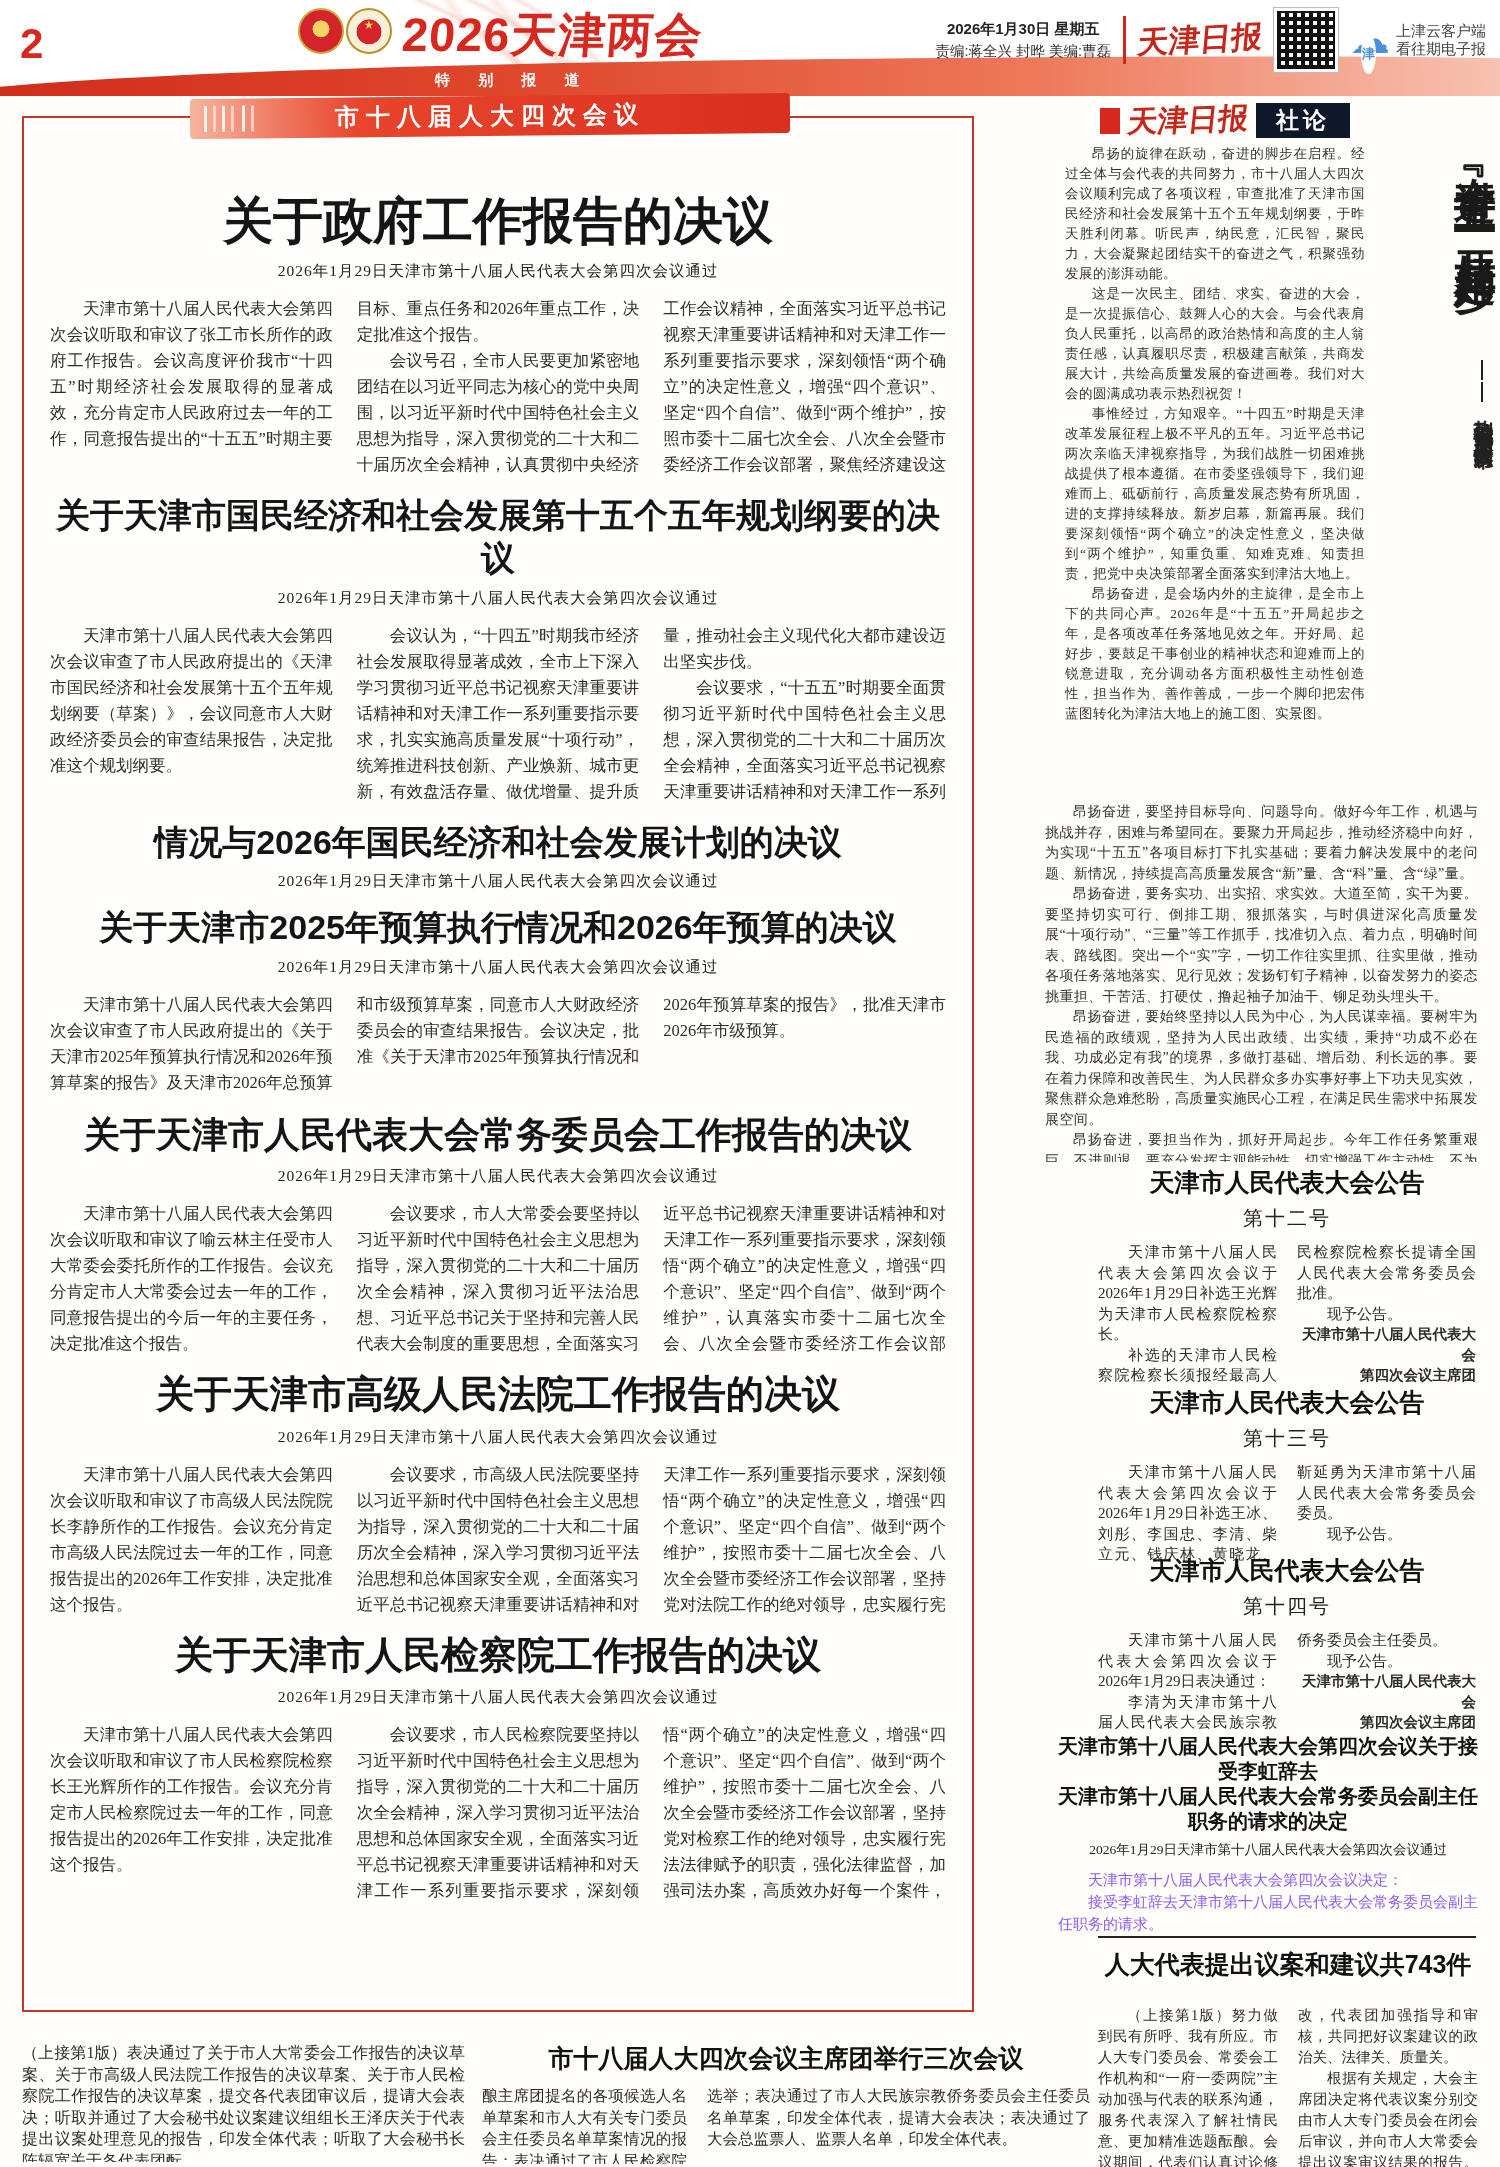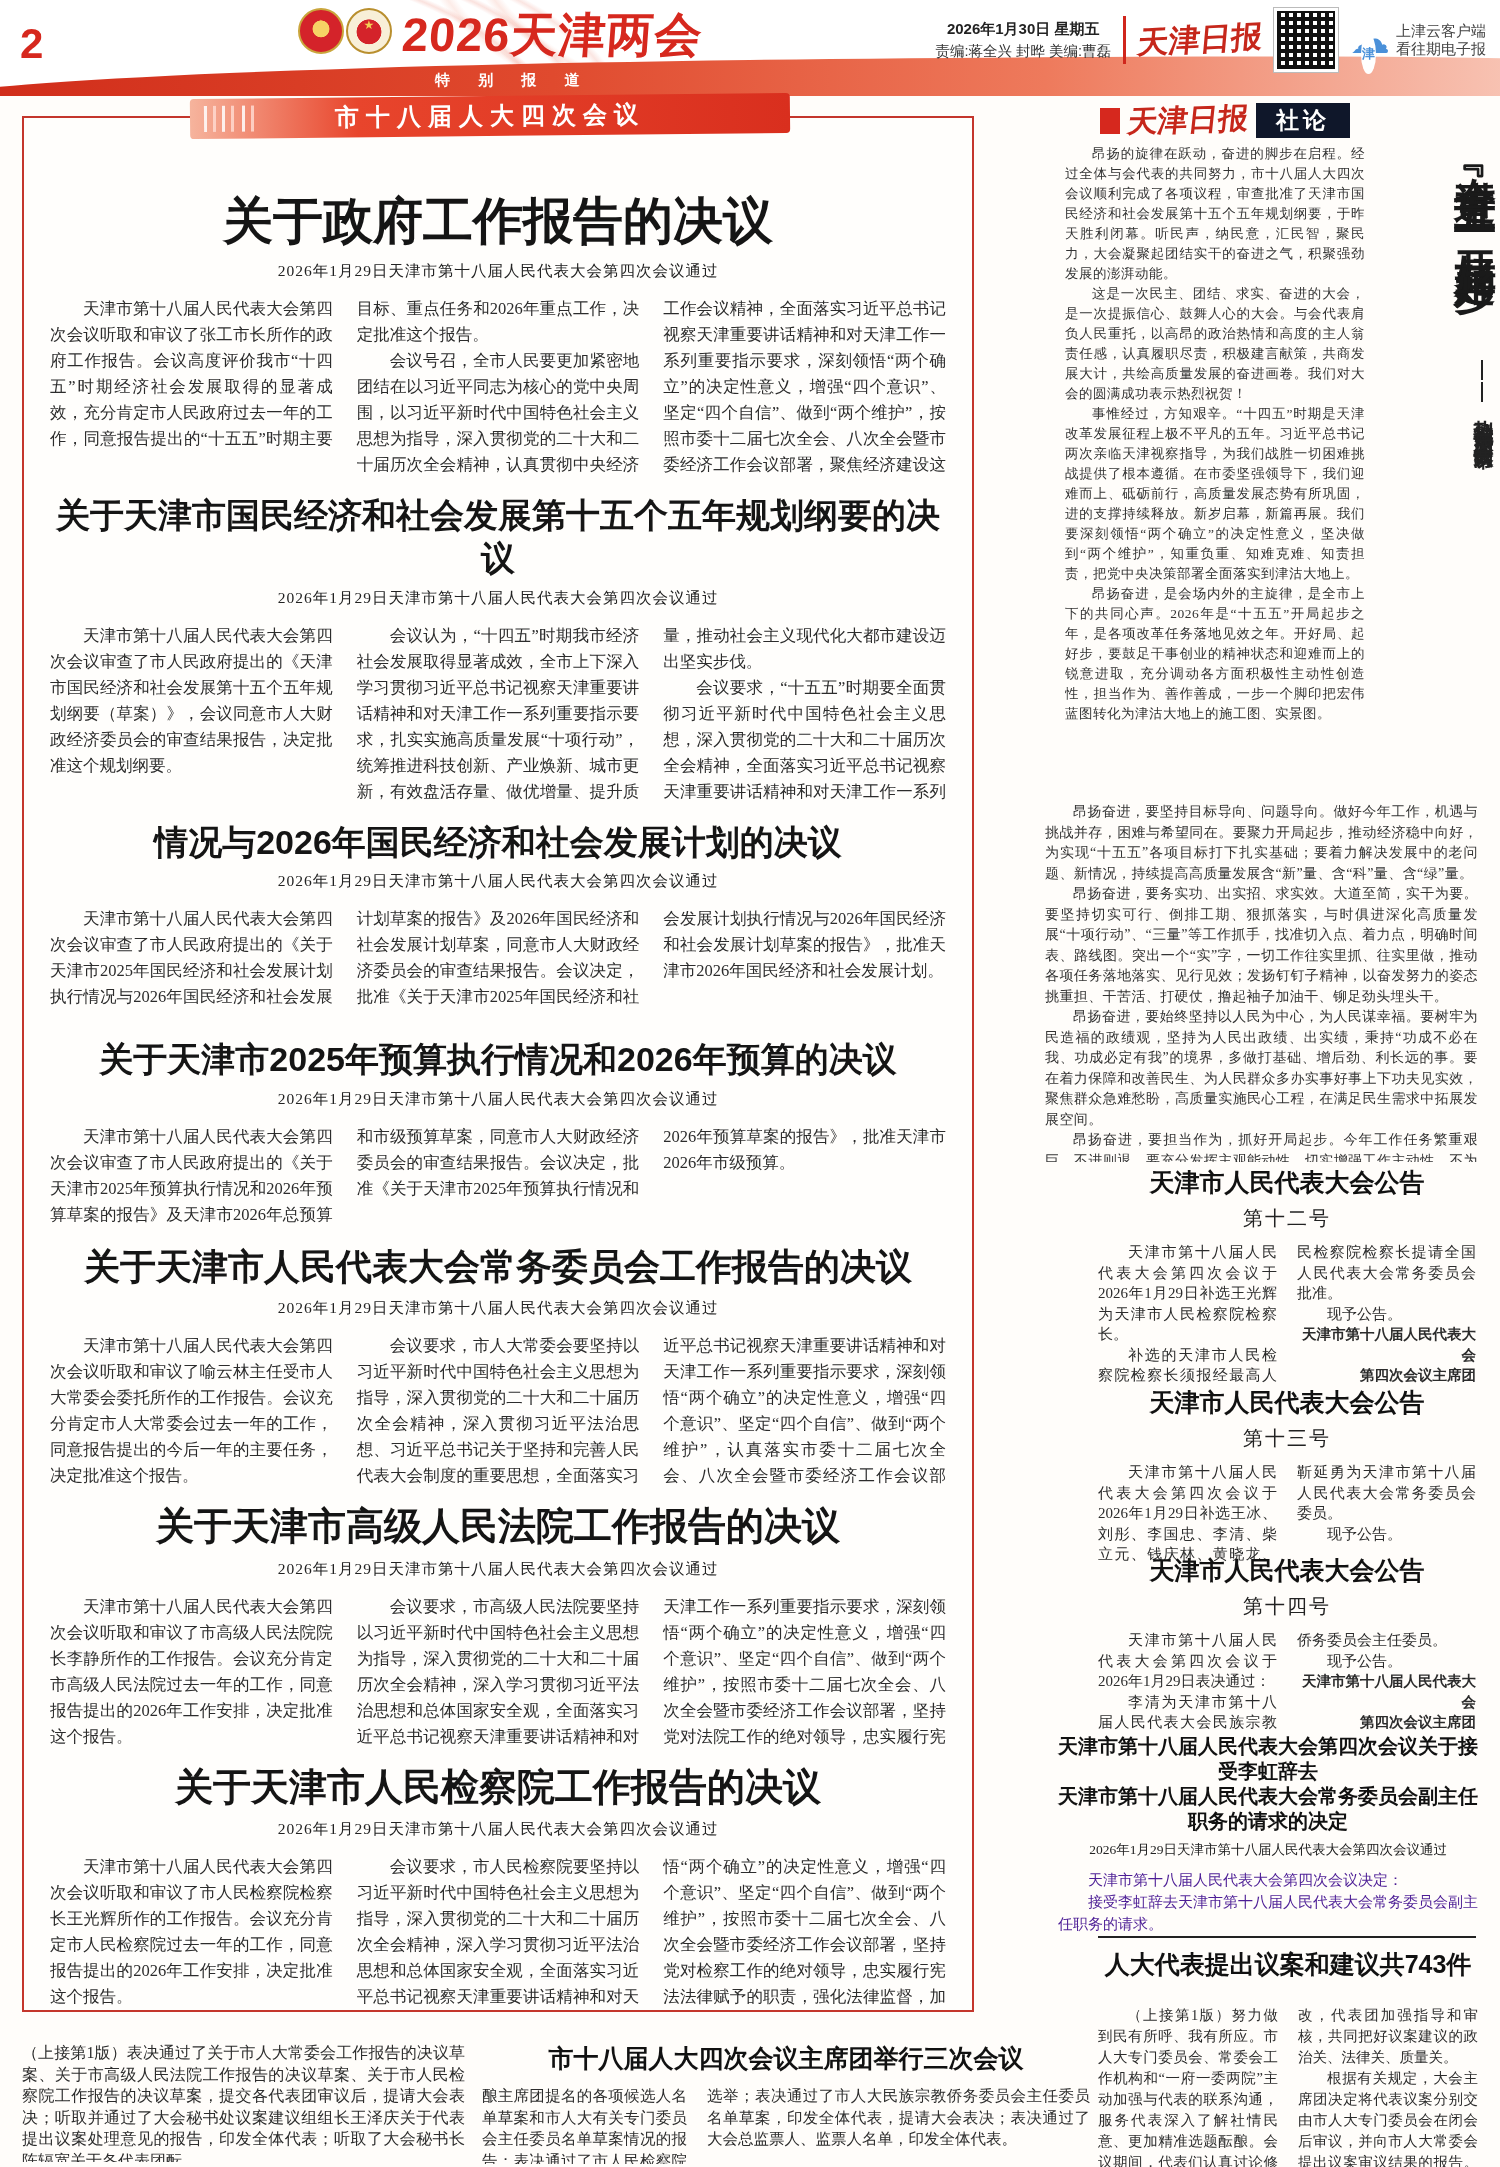--- a/index.html
+++ b/index.html
@@ -86,21 +86,21 @@
   .gz-num{text-align:center;font-size:20px;color:#222;margin-top:6px;letter-spacing:2px;}
   .gz-body{margin-top:10px;column-count:2;column-gap:20px;column-fill:auto;overflow:hidden;
     font-size:15px;line-height:20.5px;color:#2c2c2c;text-align:justify;}
   .gzb12{height:148px;} .gzb13{height:104px;} .gzb14{height:104px;}
   .sigs p{margin:0;text-align:right;font-family:"Liberation Sans",sans-serif;font-weight:bold;font-size:14.5px;}
   
   .decision{position:absolute;left:1058px;top:1734px;width:420px;}
   .dec-title{margin:0;text-align:center;font-family:"Liberation Sans",sans-serif;font-weight:900;
     font-size:20px;line-height:25px;color:#111;}
   .dec-date{text-align:center;font-size:13.5px;color:#222;margin-top:7px;}
-  .dec-body{margin-top:10px;font-size:15px;line-height:22px;color:#4c1d95;}
+  .dec-body{margin-top:10px;font-size:15px;line-height:22px;color:#8b5cf6;}
   .thin-rule{position:absolute;left:1098px;top:1936px;width:378px;height:2px;background:#222;}
   
   .motions{position:absolute;left:1098px;top:1948px;width:380px;}
   .mo-title{margin:0;text-align:center;font-family:"Liberation Sans",sans-serif;font-weight:900;font-size:25px;color:#111;}
   .mo-body{margin-top:24px;column-count:2;column-gap:20px;column-fill:auto;height:168px;overflow:hidden;
     font-size:14.5px;line-height:21px;color:#2c2c2c;text-align:justify;}
   
   .cont-left{position:absolute;left:22px;top:2042px;width:443px;height:120px;overflow:hidden;
     font-size:16px;line-height:21.5px;color:#2c2c2c;text-align:justify;}
   .presidium{position:absolute;left:482px;top:2042px;width:608px;height:122px;overflow:hidden;}
@@ -164,23 +164,20 @@
         <p class="para">会议认为，“十四五”时期我市经济社会发展取得显著成效，全市上下深入学习贯彻习近平总书记视察天津重要讲话精神和对天津工作一系列重要指示要求，扎实实施高质量发展“十项行动”，统筹推进科技创新、产业焕新、城市更新，有效盘活存量、做优增量、提升质量，推动社会主义现代化大都市建设迈出坚实步伐。</p>
         <p class="para">会议要求，“十五五”时期要全面贯彻习近平新时代中国特色社会主义思想，深入贯彻党的二十大和二十届历次全会精神，全面落实习近平总书记视察天津重要讲话精神和对天津工作一系列重要指示要求，认真落实市委十二届七次全会、八次全会暨市委经济工作会议部署要求，聚焦经济建设这一中心工作和高质量发展这一首要任务，完整准确全面贯彻新发展理念，积极服务和融入构建新发展格局，坚持稳中求进工作总基调，坚持走内涵式发展路子，以推进京津冀协同发展为战略牵引，在发展新质生产力上善作善成、见行见效，深入实施高质量发展“十项行动”，着力深化科技创新、产业焕新、城市更新，推进盘活存量、做优增量、提升质量，更好统筹发展和安全，推动经济实现质的有效提升和量的合理增长，人民生活品质明显提升，社会保持和谐稳定，确保基本建成社会主义现代化大都市，共同谱写中国式现代化天津篇章，建设先行区、示范区。</p>
       </div>
   </article>
 
   <article class="res">
     <h2 class="res-title fs34">
         <span>情况与2026年国民经济和社会发展计划的决议</span>
       </h2>
     <div class="res-date">2026年1月29日天津市第十八届人民代表大会第四次会议通过</div>
-    <div class="res-body hb120">
-        <p class="para">天津市第十八届人民代表大会第四次会议审查了市人民政府提出的《关于天津市2025年国民经济和社会发展计划执行情况与2026年国民经济和社会发展计划草案的报告》及2026年国民经济和社会发展计划草案，同意市人大财政经济委员会的审查结果报告。会议决定，批准《关于天津市2025年国民经济和社会发展计划执行情况与2026年国民经济和社会发展计划草案的报告》，批准天津市2026年国民经济和社会发展计划。</p>
-      </div>
   </article>
 
   <article class="res">
     <h2 class="res-title fs34">
         <span>关于天津市2025年预算执行情况和2026年预算的决议</span>
       </h2>
     <div class="res-date">2026年1月29日天津市第十八届人民代表大会第四次会议通过</div>
     <div class="res-body hb108">
         <p class="para">天津市第十八届人民代表大会第四次会议审查了市人民政府提出的《关于天津市2025年预算执行情况和2026年预算草案的报告》及天津市2026年总预算和市级预算草案，同意市人大财政经济委员会的审查结果报告。会议决定，批准《关于天津市2025年预算执行情况和2026年预算草案的报告》，批准天津市2026年市级预算。</p>
       </div>

